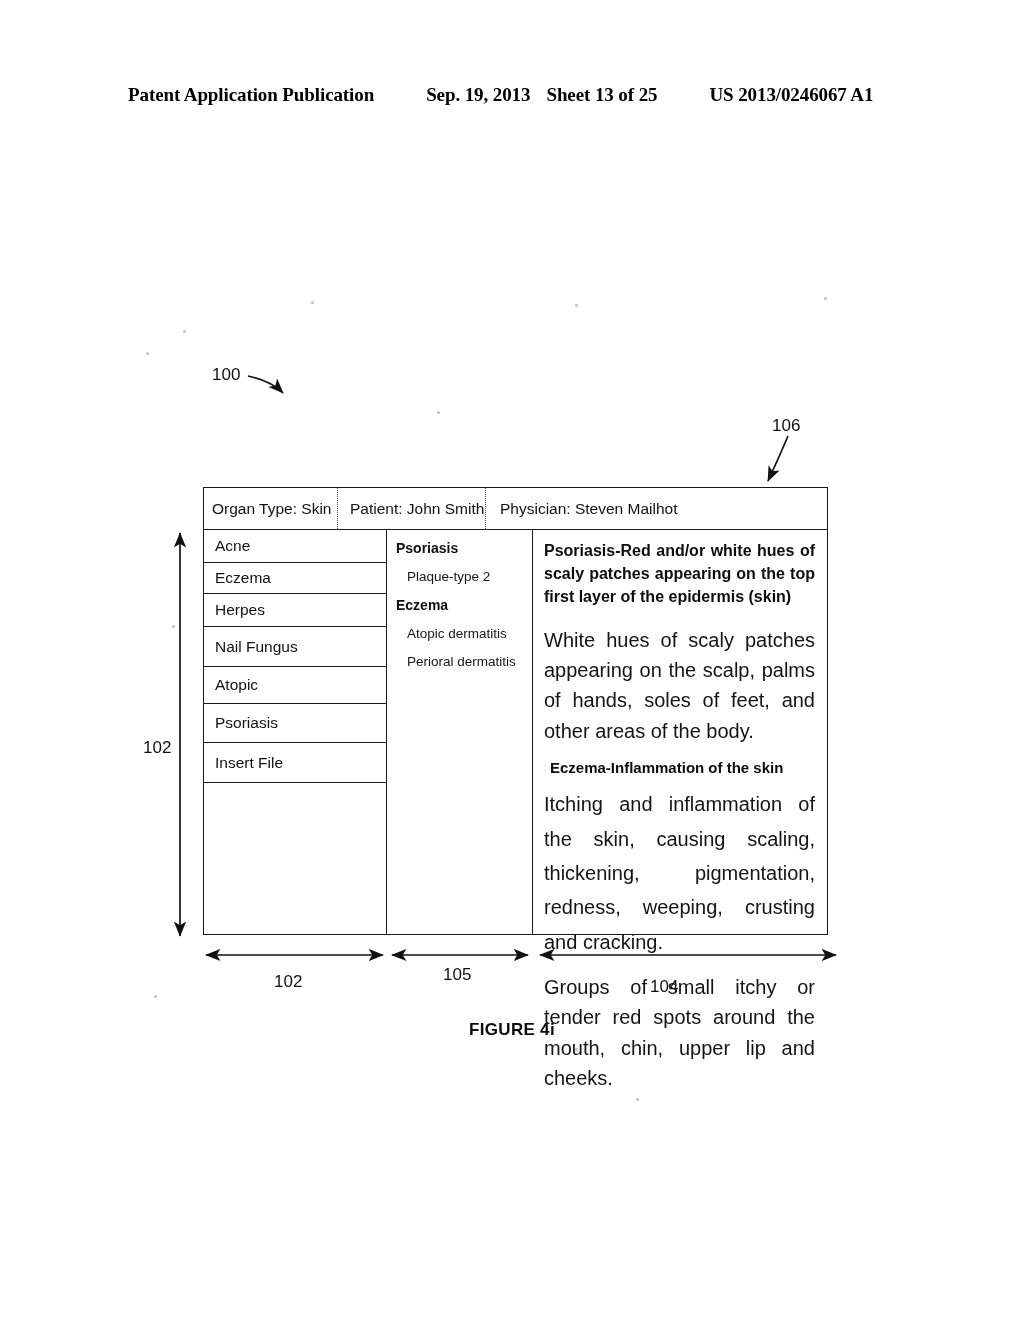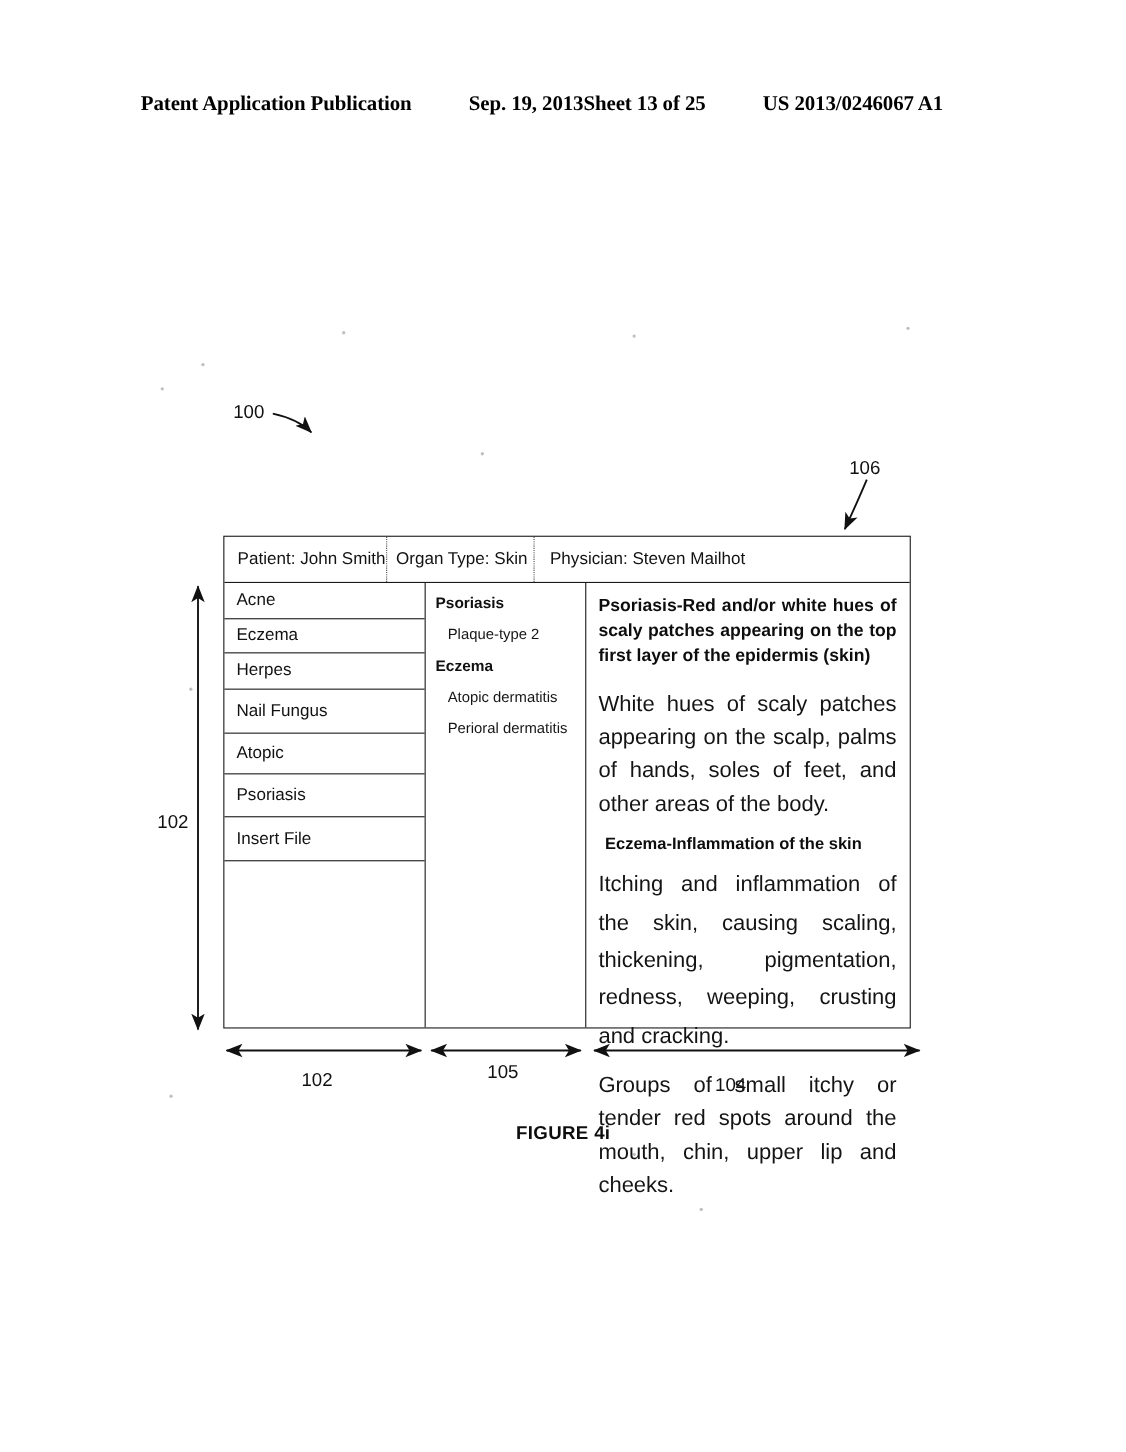--- a/index.html
+++ b/index.html
@@ -25,21 +25,21 @@
     display: flex;
     align-items: baseline;
     font-family: "Liberation Serif", serif;
     font-weight: bold;
     font-size: 19px;
     letter-spacing: -0.1px;
     white-space: nowrap;
   }
   .ph-pub   { }
   .ph-date  { margin-left: 52px; }
-  .ph-sheet { margin-left: 0; }
+  .ph-sheet { margin-left: 16px; }
   .ph-num   { margin-left: 52px; }
 
   
   .figure {
     position: absolute;
     top: 0;
     left: 0;
     width: 1024px;
     height: 1260px;
   }
@@ -278,22 +278,22 @@
     <line x1="180" y1="533" x2="180" y2="936" stroke="#111" stroke-width="1.7" marker-start="url(#arrowStart)" marker-end="url(#arrowEnd)"></line>
 
     <line x1="206" y1="955" x2="383" y2="955" stroke="#111" stroke-width="1.7" marker-start="url(#arrowStart)" marker-end="url(#arrowEnd)"></line>
     <line x1="392" y1="955" x2="528" y2="955" stroke="#111" stroke-width="1.7" marker-start="url(#arrowStart)" marker-end="url(#arrowEnd)"></line>
     <line x1="540" y1="955" x2="836" y2="955" stroke="#111" stroke-width="1.7" marker-start="url(#arrowStart)" marker-end="url(#arrowEnd)"></line>
   </svg>
 
   <div class="table-wrap">
 
     <div class="tbl-header">
+      <div class="hdr-cell hdr-organ">Organ Type: Skin</div>
       <div class="hdr-cell hdr-patient">Patient: John Smith</div>
-      <div class="hdr-cell hdr-organ">Organ Type: Skin</div>
       <div class="hdr-cell hdr-physician">Physician: Steven Mailhot</div>
     </div>
 
     <div class="tbl-body">
 
       <div class="col-list">
         <div class="list-item h1">Acne</div>
         <div class="list-item h2">Eczema</div>
         <div class="list-item h3">Herpes</div>
         <div class="list-item h4">Nail Fungus</div>

